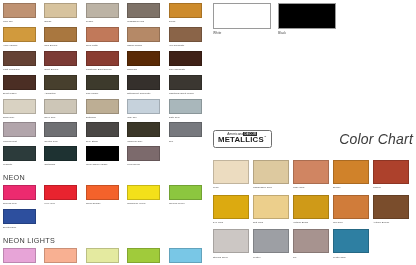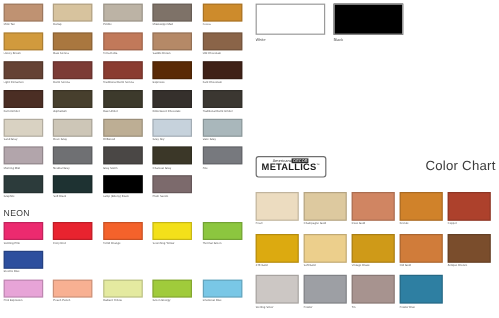--- a/index.html
+++ b/index.html
@@ -62,21 +62,21 @@
   }
   #logo-box{
     border:0.7px solid #6f6f6f;border-radius:2.5px;
     padding:2px 4px 2.5px 4px;background:#fff;
     text-align:center;line-height:1;
   }
   #logo-top{font-size:3.2px;color:#2b2b2b;letter-spacing:0.1px;white-space:nowrap;}
   #logo-top .decor{background:#2b2b2b;color:#fff;padding:0 1px;}
   #logo-main{font-size:7.8px;font-weight:bold;color:#1d1d1d;letter-spacing:0.2px;white-space:nowrap;}
   #logo-main sup{font-size:2.6px;vertical-align:super;}
-  #chart-title{font-size:11px;color:#3b3b3b;letter-spacing:0.2px;}
+  #chart-title{font-size:14px;color:#3b3b3b;letter-spacing:0.2px;font-style:italic;}
 
   #metal-grid{position:absolute;left:213px;top:160px;width:200px;}
   #metal-grid .cell{width:40px;margin-bottom:5.5px;}
   #metal-grid .chip{width:36px;height:24px;}
 </style>
 </head>
 <body>
 
 <div class="page">
 
@@ -242,20 +242,21 @@
           </div>
           <div class="cell" style="margin-bottom: 3.7px;">
             <div class="chip" style="background: rgb(140, 198, 63);"></div>
             <div class="lbl">Thermal Green</div>
           </div>
           <div class="cell" style="margin-bottom: 3.7px;">
             <div class="chip" style="background: rgb(45, 79, 158);"></div>
             <div class="lbl">Electric Blue</div>
           </div>
         </div>
+        <div class="section-head">NEON LIGHTS</div>
         <div class="grid">
           <div class="cell" style="margin-bottom: 3.7px;">
             <div class="chip" style="background: rgb(231, 164, 215);"></div>
             <div class="lbl">Pink Explosion</div>
           </div>
           <div class="cell" style="margin-bottom: 3.7px;">
             <div class="chip" style="background: rgb(248, 176, 146);"></div>
             <div class="lbl">Peach Punch</div>
           </div>
           <div class="cell" style="margin-bottom: 3.7px;">

